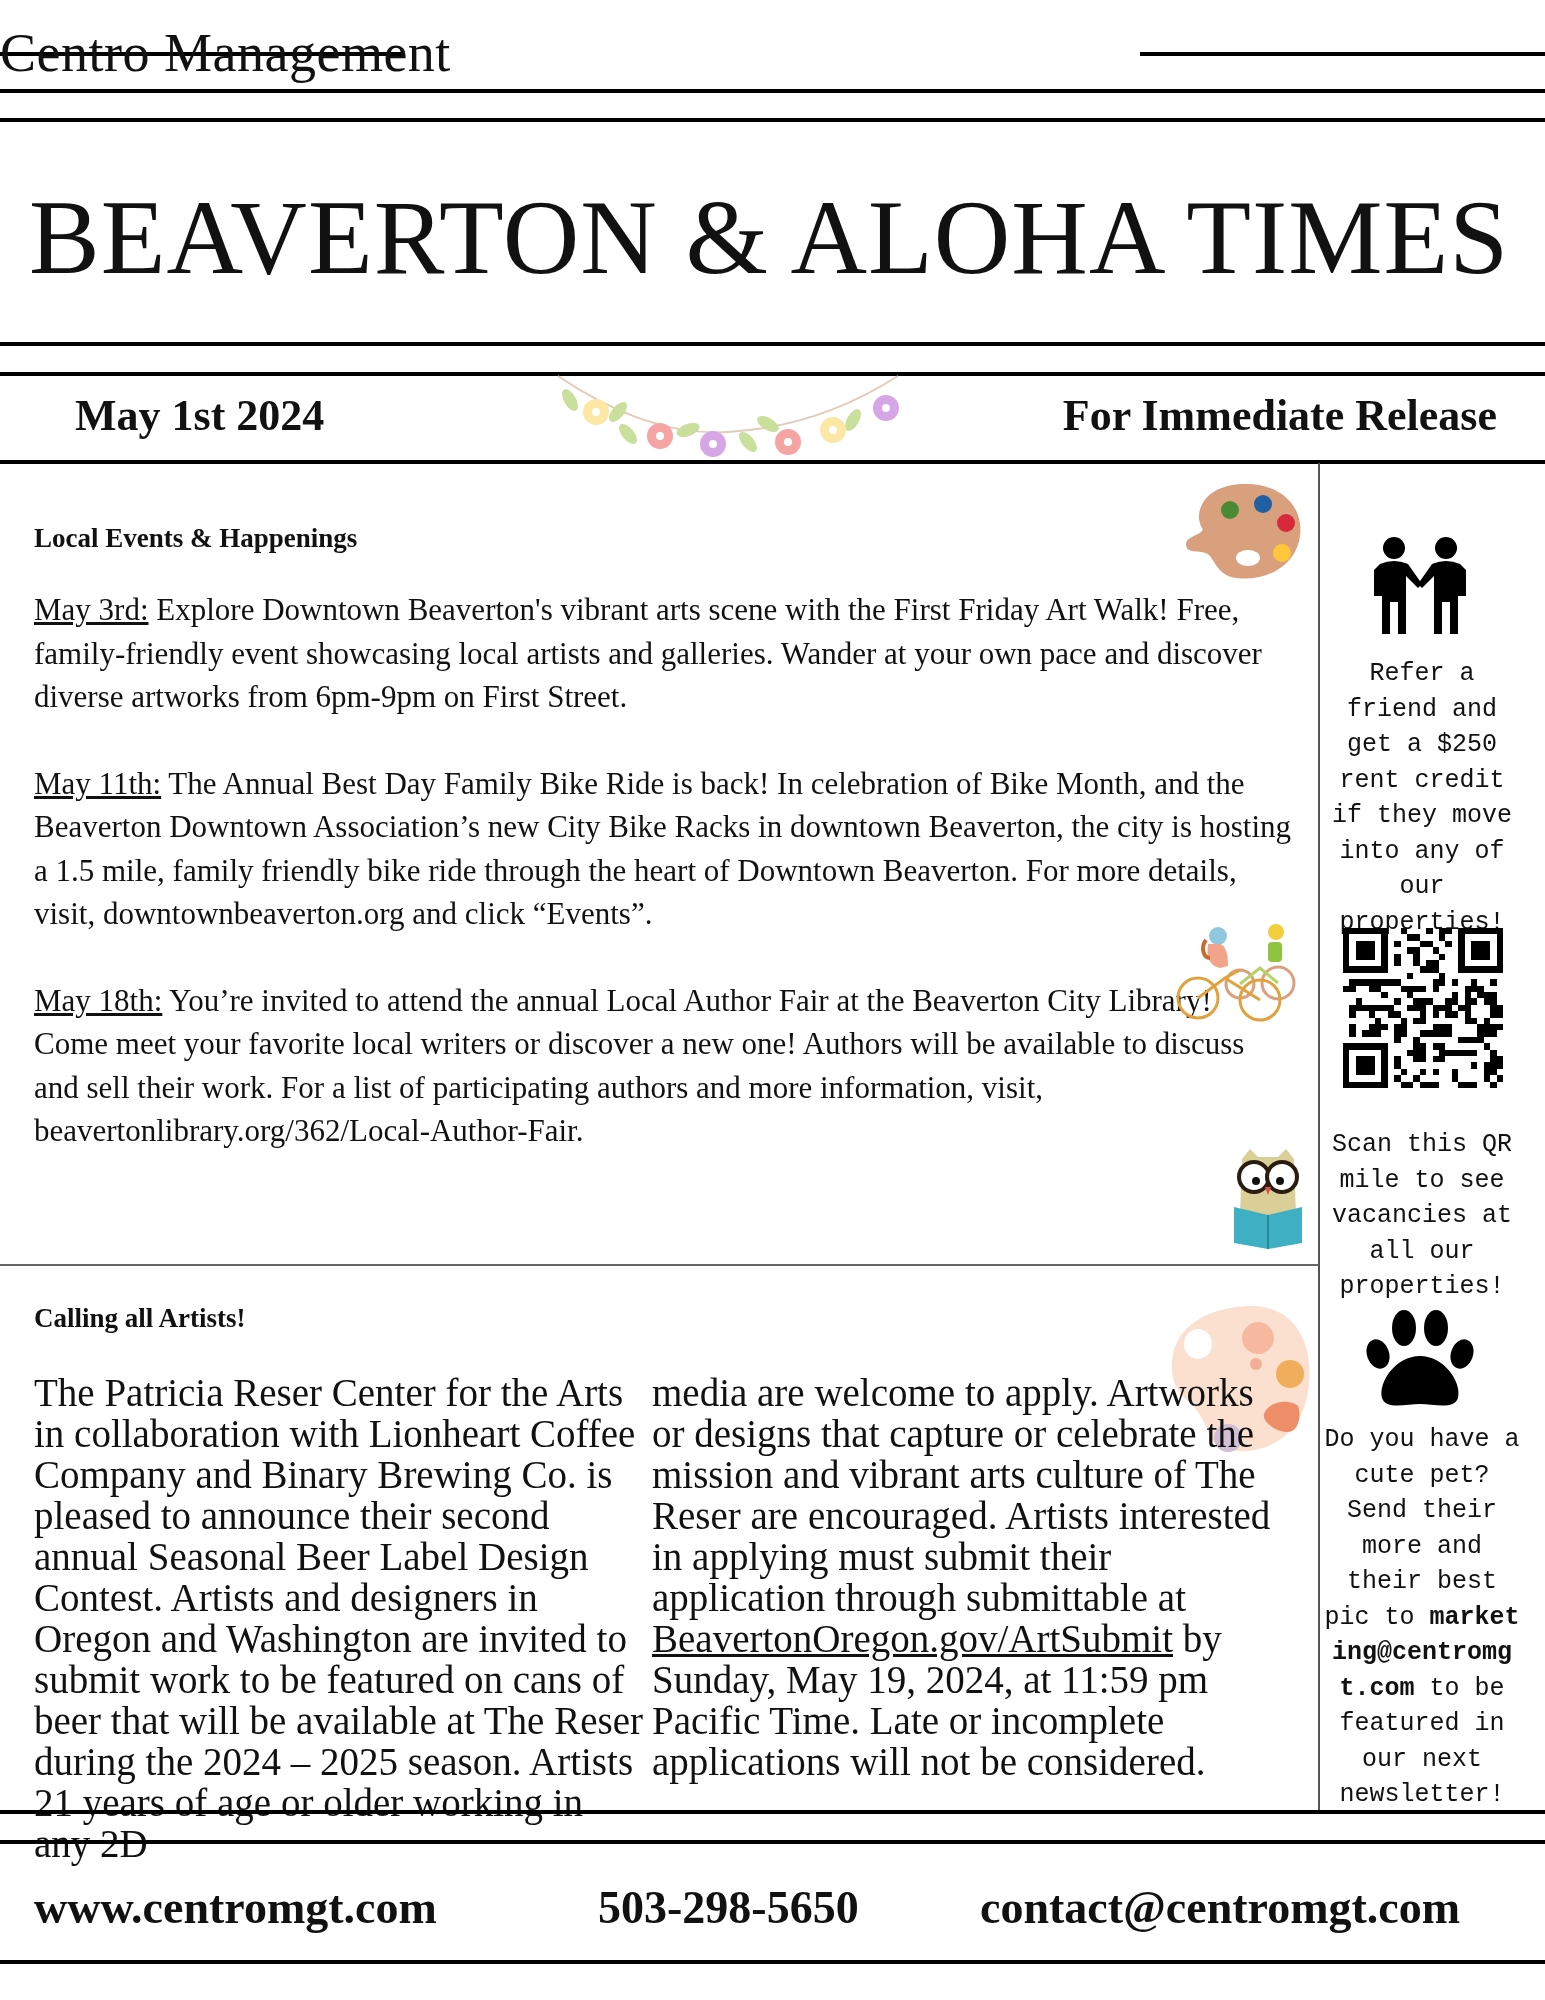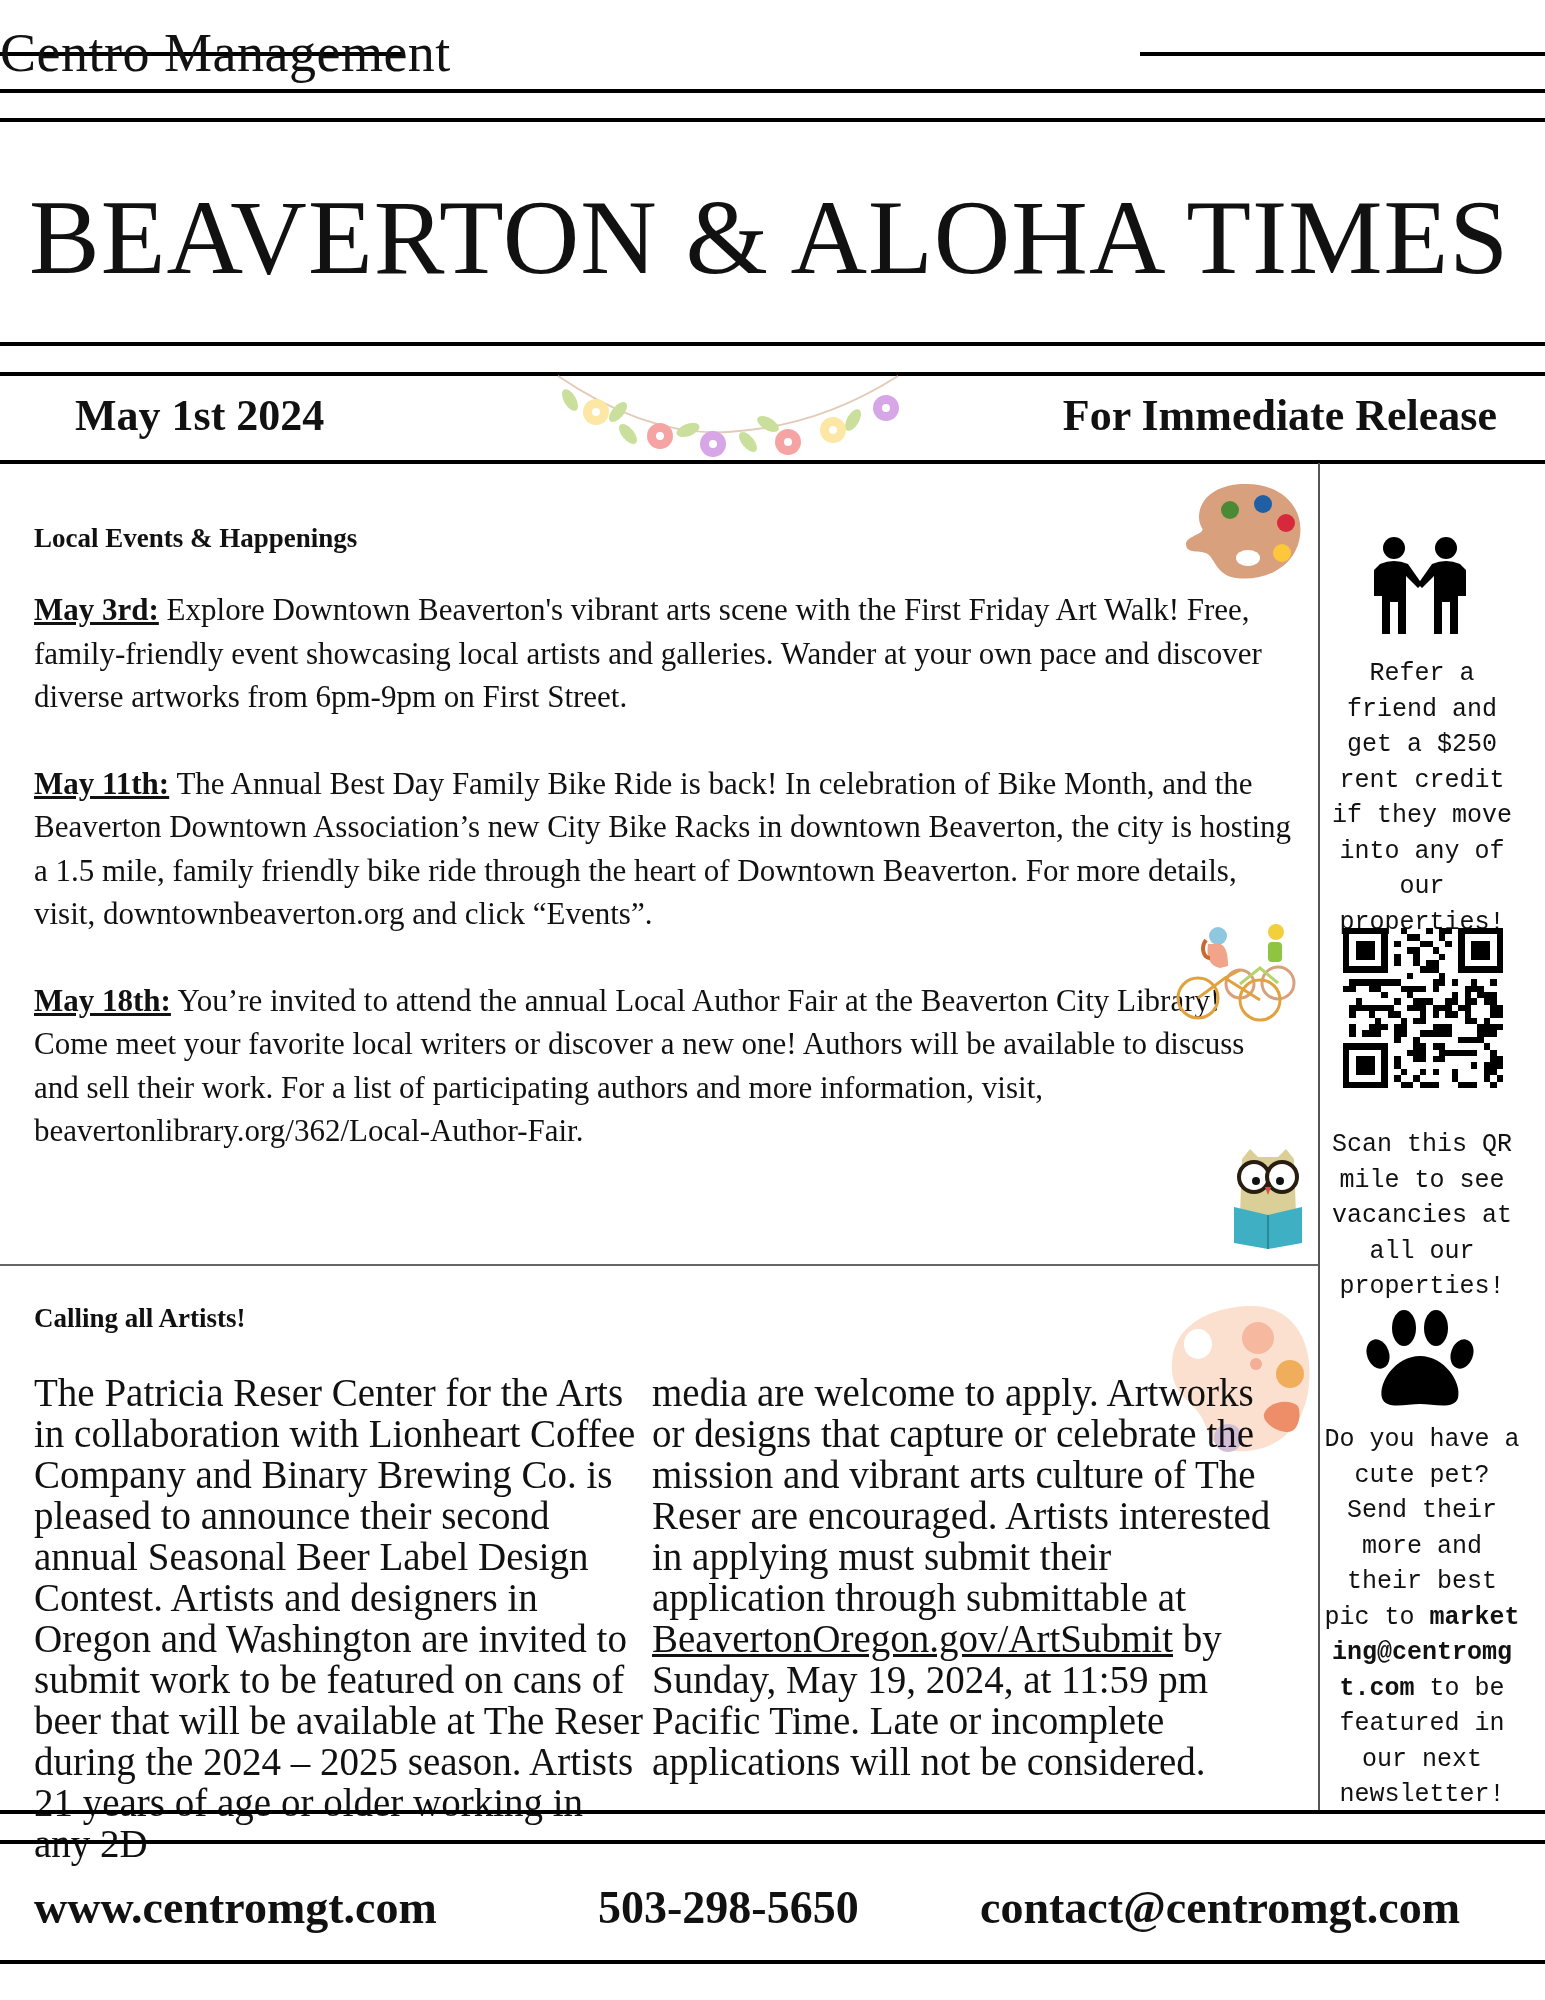--- a/index.html
+++ b/index.html
@@ -13,21 +13,21 @@
   
   .brand { left: 0; width: 1545px; top: 18px; text-align: left; font-family: "Liberation Serif", serif; font-size: 54px; line-height: 70px; letter-spacing: 0.5px; }
   .title { left: 0; width: 1263px; top: 176px; text-align: center; font-family: "Liberation Serif", serif; font-weight: normal; font-size: 106px; line-height: 124px; letter-spacing: 1px; white-space: nowrap; padding-left: 29px; }
   .dateline { left: 75px; top: 386px; font-family: "Liberation Serif", serif; font-weight: bold; font-size: 44px; line-height: 60px; }
   .release { right: 48px; top: 386px; font-family: "Liberation Serif", serif; font-weight: bold; font-size: 44px; line-height: 60px; }
 
   
   .section-title { font-family: "Liberation Serif", serif; font-weight: bold; font-size: 27px; line-height: 52px; }
   .events { left: 34px; top: 512px; width: 1270px; }
   .event { font-family: "Liberation Serif", serif; font-size: 31px; line-height: 43.5px; margin: 0 0 43px 0; }
-  .event .date { font-weight: bold; text-decoration: underline; }
+  .event .date { font-weight: normal; text-decoration: underline; }
   .artists-title { left: 34px; top: 1292px; }
   .col { font-family: "Liberation Serif", serif; font-size: 39px; line-height: 41px; }
   .col-left { left: 34px; top: 1372px; width: 610px; }
   .col-right { left: 652px; top: 1372px; width: 630px; }
   .col-right .link { text-decoration: underline; }
 
   
   .vline { position: absolute; left: 1318px; width: 2px; background: #555; top: 463px; height: 1348px; }
   .hline { position: absolute; left: 0; width: 1318px; height: 2px; background: #666; top: 1264px; }
   .side { left: 1322px; width: 200px; text-align: center; font-family: Liberation Mono, monospace; font-size: 25px; line-height: 35.5px; }

